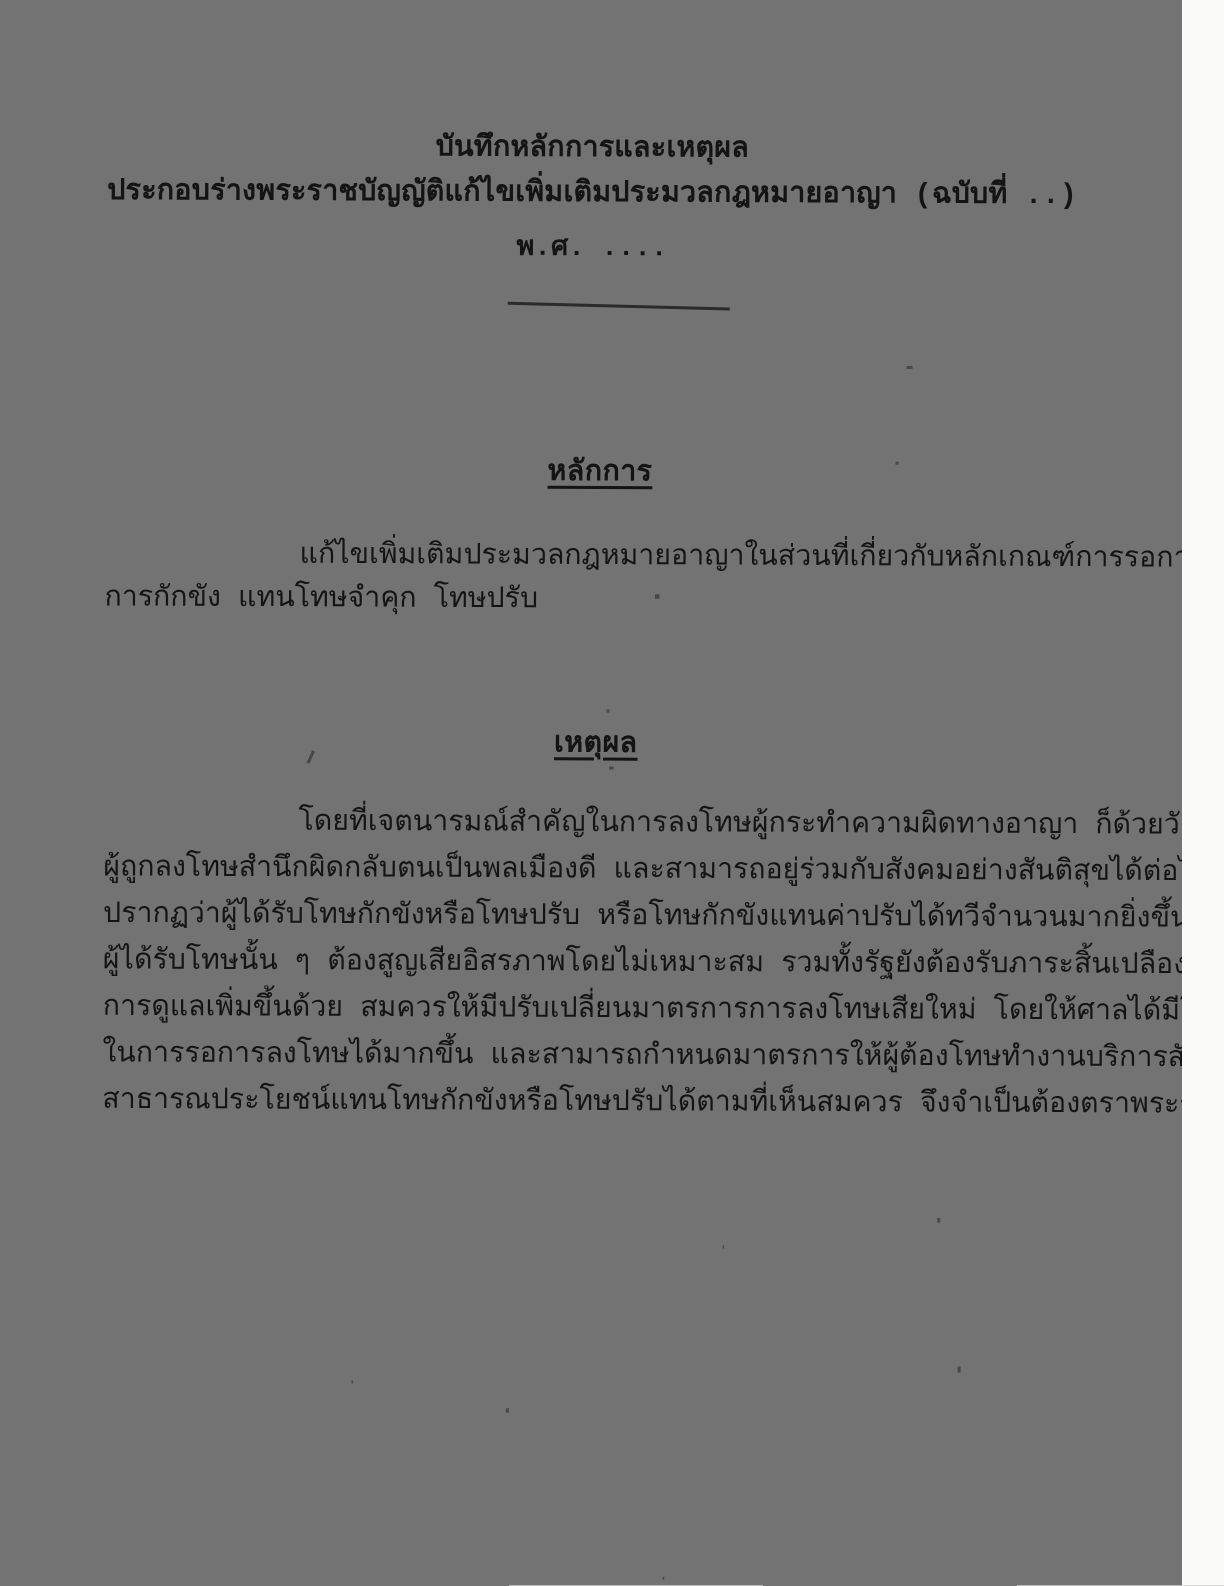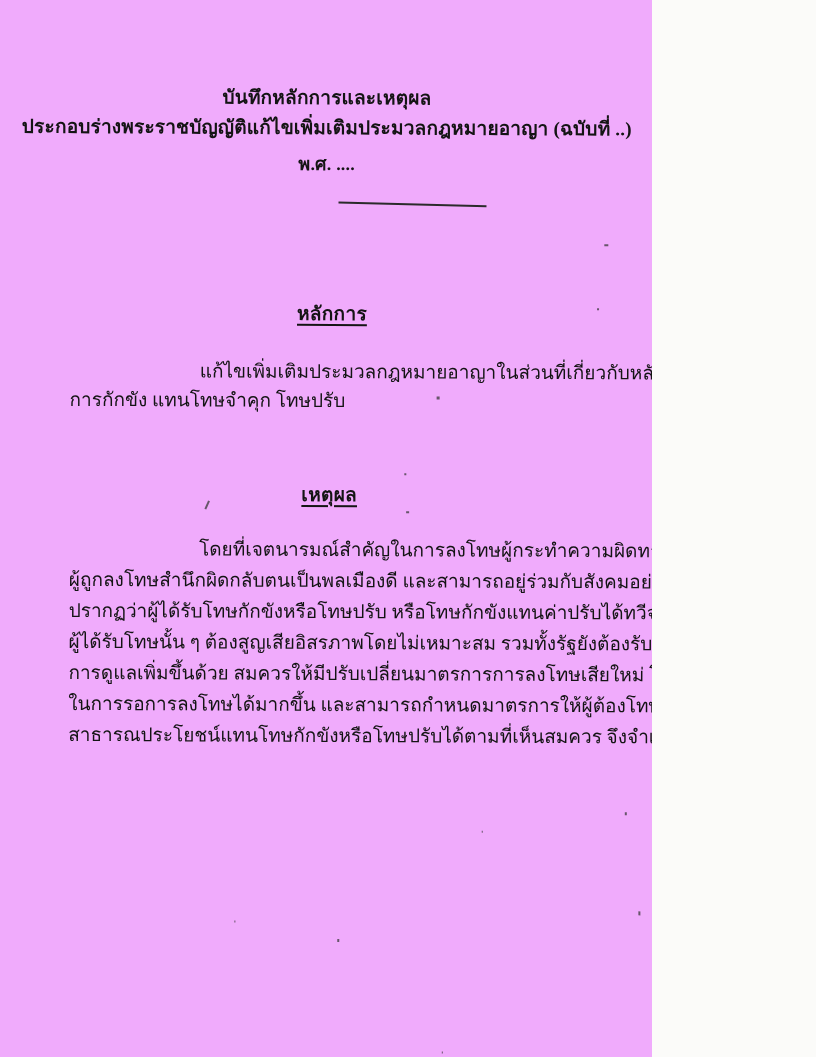--- a/index.html
+++ b/index.html
@@ -2,25 +2,25 @@
 <html lang="th"><head>
 <meta charset="utf-8">
 <style>
   html, body {
     margin: 0;
     padding: 0;
     background: #fbfbf9;
   }
   .page {
     position: relative;
-    width: 652px;
+    width: 788px;
     height: 1057px;
-    background: #f0abfc;
+    background: #737373;
     overflow: hidden;
-    font-family: Liberation Serif, serif;
+    font-family: Liberation Mono, monospace;
     color: #141414;
   }
   .scan-layer {
     position: absolute;
     inset: 0;
     transform: rotate(0.25deg);
     transform-origin: 50% 30%;
   }
   
   .hline {

